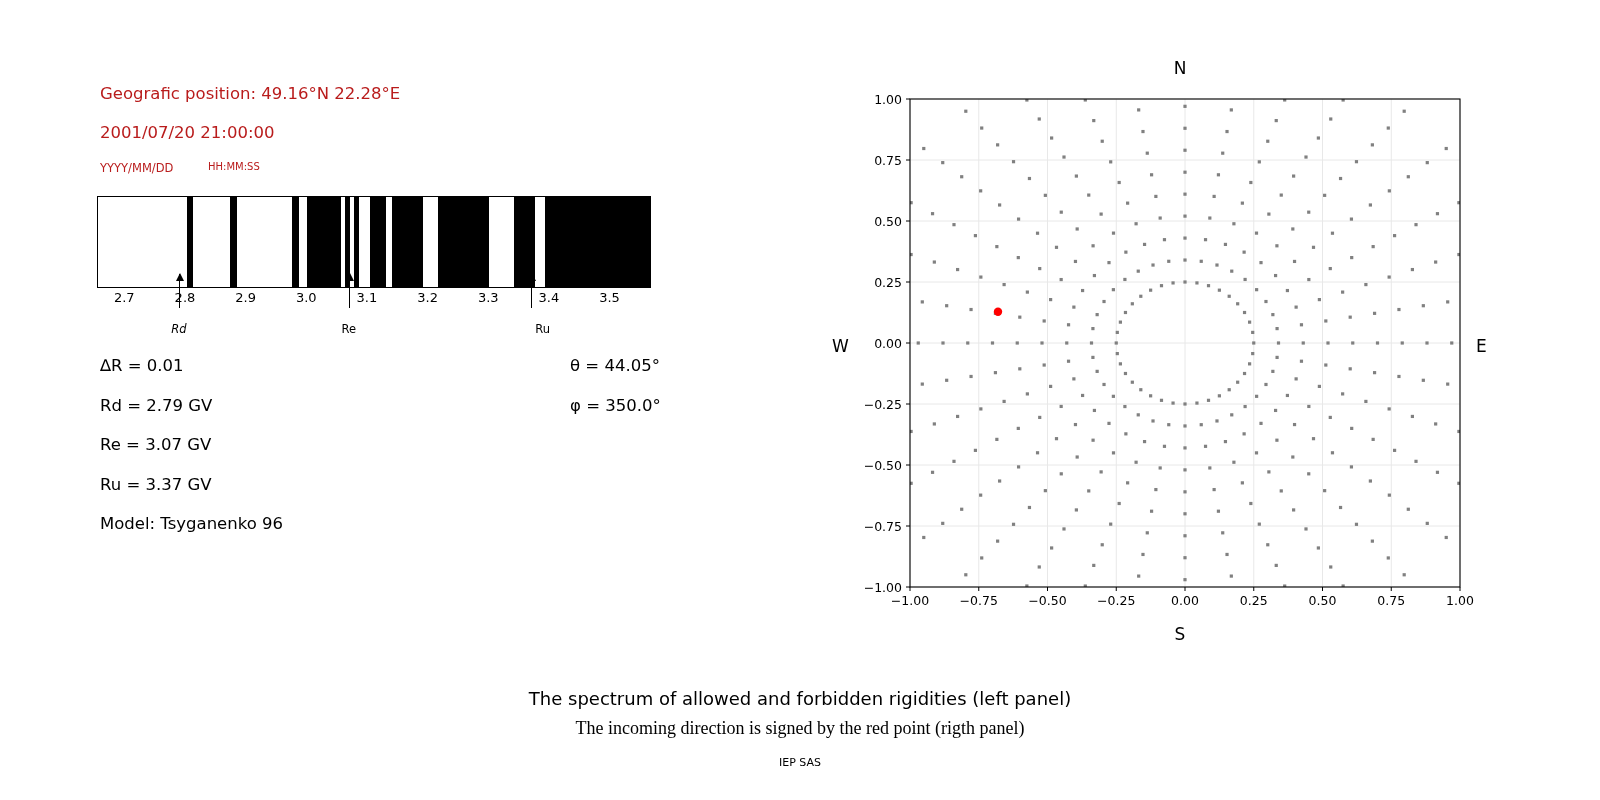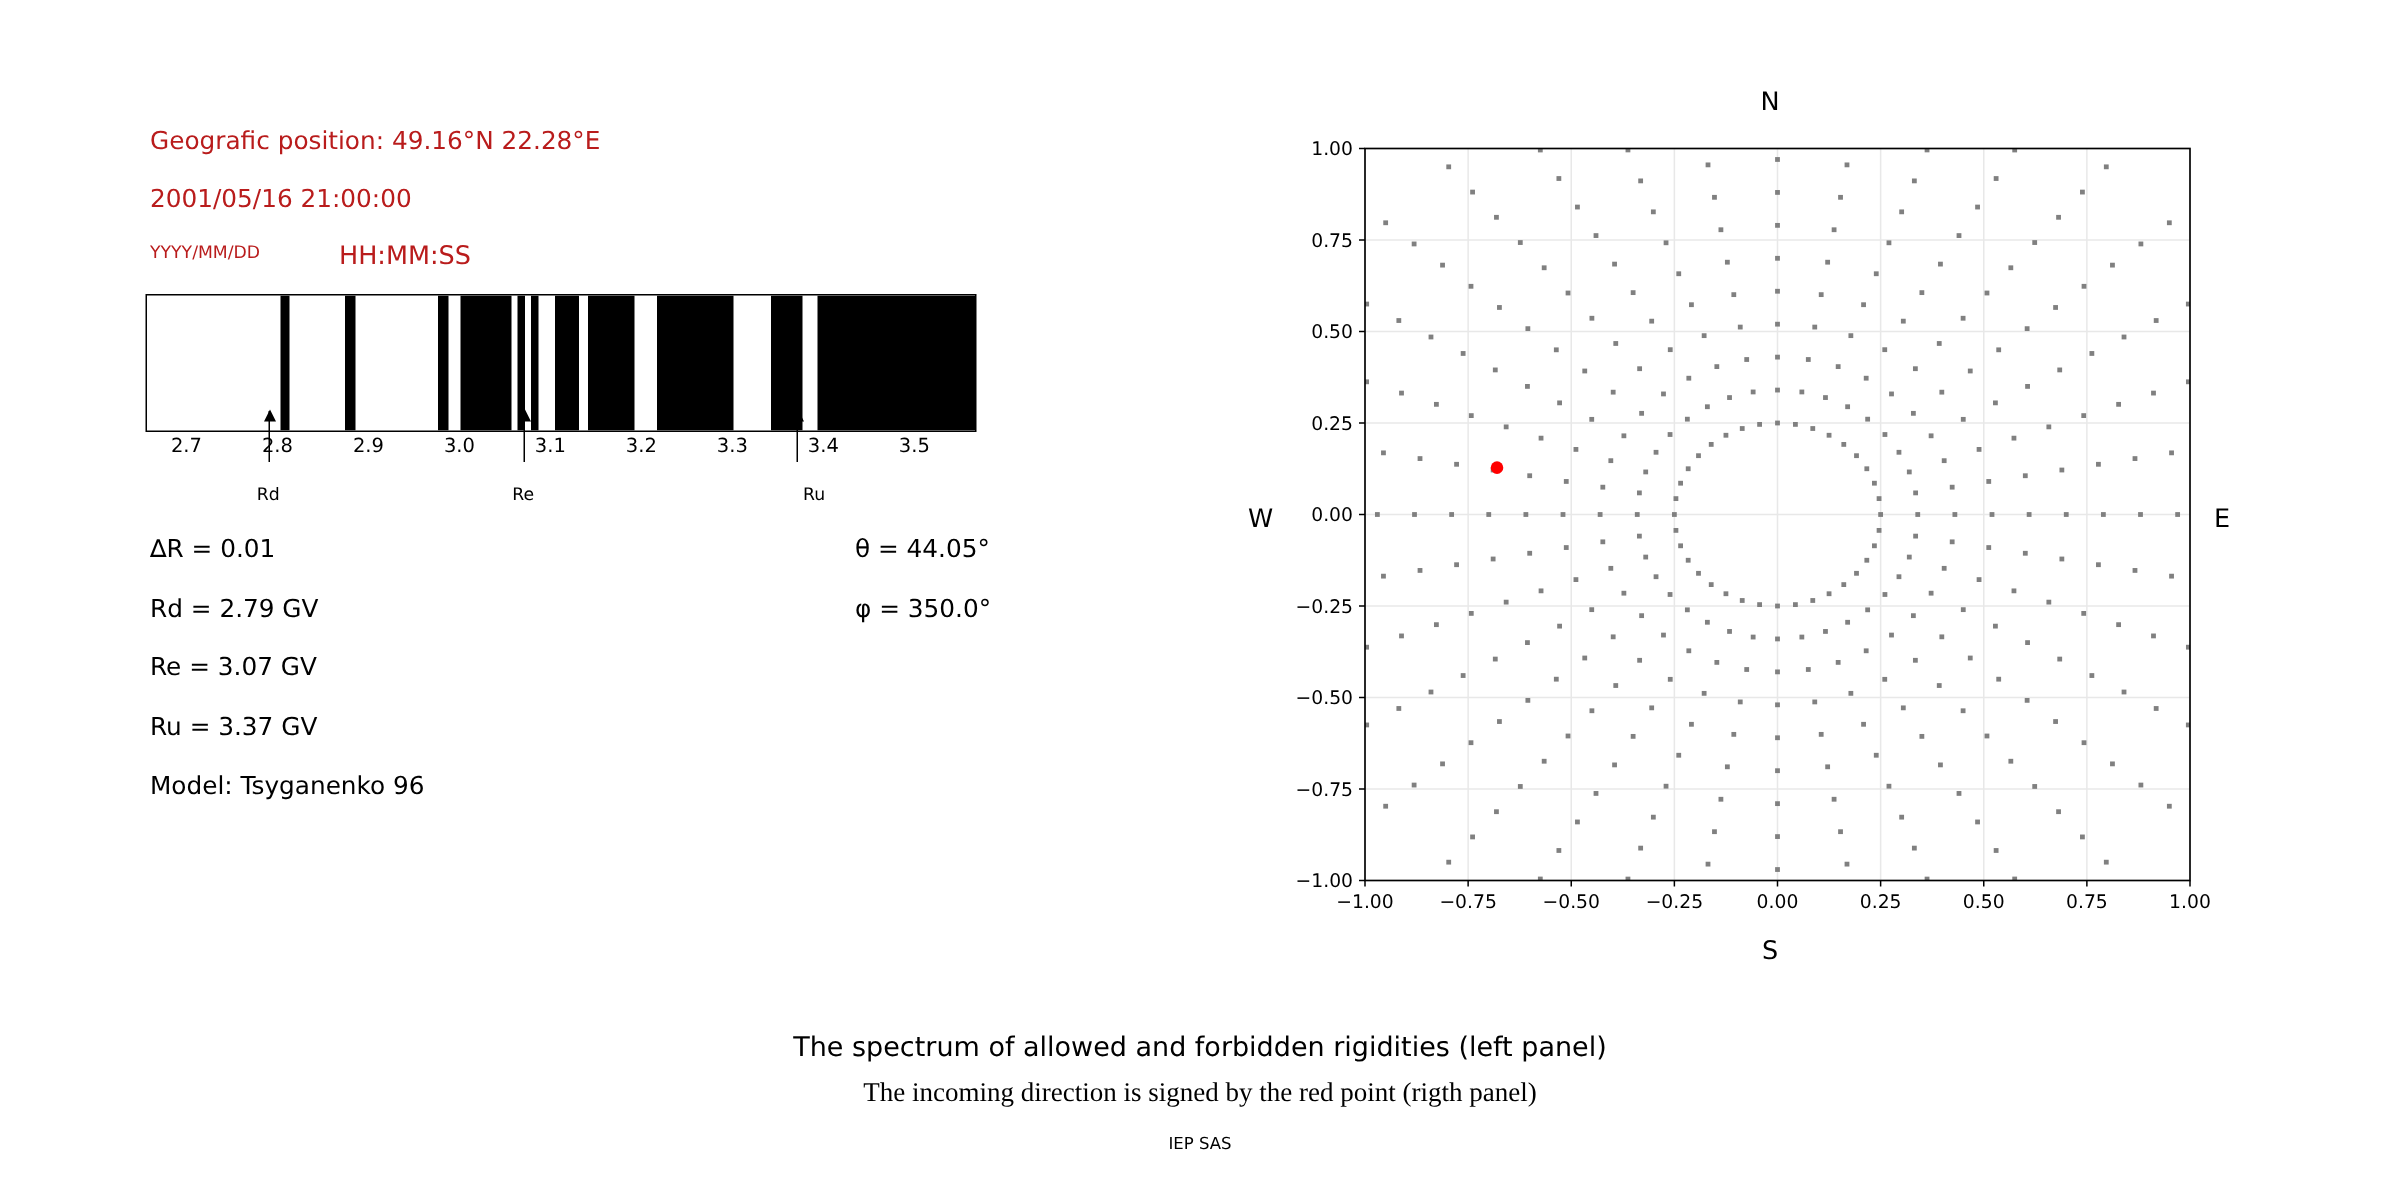--- a/index.html
+++ b/index.html
@@ -38,23 +38,23 @@
     left: 100px;
     top: 123px;
     font-size: 16.5px;
   }
   #date-format-hint {
     left: 100px;
     top: 161px;
     font-size: 11.5px;
   }
   #time-format-hint {
-    left: 226px;
+    left: 208px;
     top: 161px;
-    font-size: 17px;
+    font-size: 10px;
   }
   #direction-id {
     left: 470px;
     top: 160px;
     font-size: 19px;
     margin-top: 45px;
   }
 
   
   #spectrum-wrapper {
@@ -209,21 +209,21 @@
     font-size: 11px;
   }
 </style>
 </head>
 <body>
 
 <div id="left-panel">
 
   <div class="text-line" id="geo-position">Geografic position: 49.16°N 22.28°E</div>
 
-  <div class="text-line" id="datetime-value">2001/05/16 21:00:00</div>
+  <div class="text-line" id="datetime-value">2001/07/20 21:00:00</div>
 
   <div class="text-line" id="date-format-hint">YYYY/MM/DD</div>
 
   <div class="text-line" id="time-format-hint">HH:MM:SS</div>
 
   <div class="text-line" id="direction-id">Direction ID: 180</div>
 
   <div id="spectrum-wrapper">
     <div id="spectrum-bar">
         <div class="band" style="left: 89.1692px; width: 6.06593px; background: rgb(0, 0, 0);"></div>
@@ -247,21 +247,21 @@
       <div class="axis-tick-label" style="left: 209.275px;">3.0</div>
       <div class="axis-tick-label" style="left: 269.934px;">3.1</div>
       <div class="axis-tick-label" style="left: 330.593px;">3.2</div>
       <div class="axis-tick-label" style="left: 391.253px;">3.3</div>
       <div class="axis-tick-label" style="left: 451.912px;">3.4</div>
       <div class="axis-tick-label" style="left: 512.571px;">3.5</div>
       <div class="marker-arrow" style="left: 81.8901px;">
         <div class="shaft"></div>
         <div class="head"></div>
       </div>
-      <div class="marker-label" style="left: 81.8901px;">Rd</div>
+      <div class="marker-label" style="left: 81.8901px; font-style: italic;">Rd</div>
       <div class="marker-arrow" style="left: 251.736px;">
         <div class="shaft"></div>
         <div class="head"></div>
       </div>
       <div class="marker-label" style="left: 251.736px;">Re</div>
       <div class="marker-arrow" style="left: 433.714px;">
         <div class="shaft"></div>
         <div class="head"></div>
       </div>
       <div class="marker-label" style="left: 433.714px; margin-left: 12px;">Ru</div>

